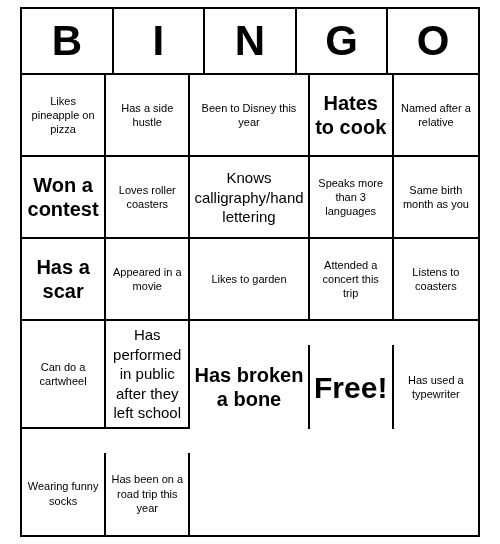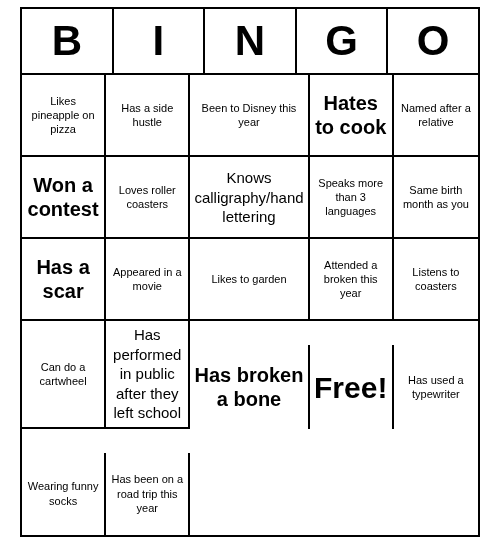--- a/index.html
+++ b/index.html
@@ -115,21 +115,21 @@
       <div class="bingo-cell">
         <span class="cell-text large">Has a scar</span>
       </div>
       <div class="bingo-cell">
         <span class="cell-text">Appeared in a movie</span>
       </div>
       <div class="bingo-cell">
         <span class="cell-text">Likes to garden</span>
       </div>
       <div class="bingo-cell">
-        <span class="cell-text">Attended a broken this year</span>
+        <span class="cell-text">Attended a concert this trip</span>
       </div>
       <div class="bingo-cell">
         <span class="cell-text">Listens to coasters</span>
       </div>
       <div class="bingo-cell">
         <span class="cell-text">Can do a cartwheel</span>
       </div>
       <div class="bingo-cell">
         <span class="cell-text small">Has performed in public after they left school</span>
       </div>

